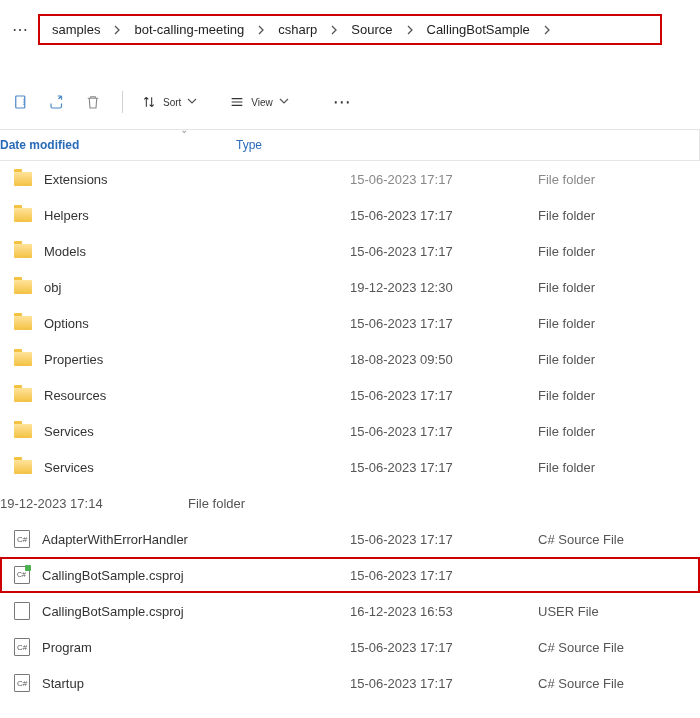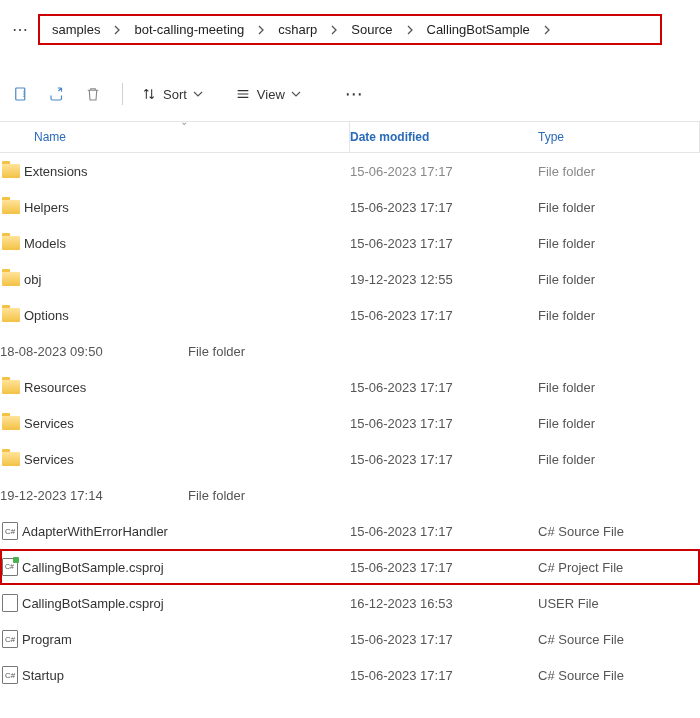--- a/index.html
+++ b/index.html
@@ -1,50 +1,50 @@
 <!DOCTYPE html>
 <html><head>
 <meta charset="utf-8">
 <style>
   * { box-sizing: border-box; margin: 0; padding: 0; }
   body { font-family: "Segoe UI", Arial, sans-serif; font-size: 13px; color: #333; background: #fff; width: 700px; }
   
   
-  .breadcrumb-wrap { border: 2px solid #c00; margin: 14px 38px 16px 38px; display: flex; align-items: center; padding: 6px 8px; text-align: right; }
+  .breadcrumb-wrap { border: 2px solid #c00; margin: 14px 38px 24px 38px; display: flex; align-items: center; padding: 6px 8px; text-align: right; }
   .crumb { color: #222; font-size: 13px; padding: 0 4px; }
   .chev { margin: 0 8px; color: #555; }
   .chev svg { width: 10px; height: 10px; display: block; }
   .dots-left { position: absolute; left: 12px; top: 20px; color: #444; font-size: 16px; letter-spacing: 2px; }
   
   
   .toolbar { display: flex; align-items: center; padding: 18px 6px 12px 6px; border-bottom: 1px solid #e5e5e5; gap: 6px; }
   .tbtn { width: 30px; height: 30px; display: flex; align-items: center; justify-content: center; color: #4a88c7; }
   .tbtn.dim { color: #888; }
   .tbtn svg { width: 18px; height: 18px; }
   .sep { width: 1px; height: 22px; background: #d0d0d0; margin: 0 8px; }
   .drop { display: flex; align-items: center; gap: 6px; color: #333; padding: 0 4px; }
   .drop svg.icon { width: 16px; height: 16px; color: #333; }
-  .drop span { font-size: 13px; }
+  .drop span { font-size: 10px; }
   .caret svg { width: 10px; height: 10px; color: #555; }
   .more { font-size: 18px; letter-spacing: 2px; color: #333; padding: 0 10px; }
   
   
   .cols { display: flex; border-bottom: 1px solid #e5e5e5; font-size: 12px; color: #2a6bb8; position: relative; }
   .col { padding: 8px 0; }
   .col-name { padding-left: 34px; width: 350px; position: relative; }
   .col-date { width: 188px; font-weight: bold; }
-  .col-type { flex: 1; }
+  .col-type { flex: 1; margin-left: 48px; }
   .col-vbar { position: absolute; right: 0; top: 0; bottom: 0; width: 1px; background: #e5e5e5; }
   .handle { position: absolute; left: 180px; top: -6px; color: #999; font-size: 10px; }
   
   .rows { }
   .row { display: flex; align-items: center; height: 36px; font-size: 13px; color: #333; }
   .row.highlight { outline: 2px solid #c00; outline-offset: -2px; }
   .row.faded .c-date, .row.faded .c-type { color: #888; }
-  .c-name { display: flex; align-items: center; width: 350px; padding-left: 2px; gap: 4px; }
+  .c-name { display: flex; align-items: center; width: 350px; padding-left: 14px; gap: 12px; }
   .c-date { width: 188px; color: #555; }
   .c-type { flex: 1; color: #555; }
   .fname { }
   
   
   .folder-i { width: 18px; height: 14px; background: linear-gradient(#ffe39a,#f3c243); border-radius: 1px; position: relative; }
   .folder-i::before { content: ""; position: absolute; top: -3px; left: 0; width: 8px; height: 3px; background: #f3c243; border-radius: 1px 1px 0 0; }
   .csfile-i, .jsonfile-i, .csproj-i, .userfile-i { width: 16px; height: 18px; border: 1px solid #777; border-radius: 1px; background: #fff; position: relative; display: flex; align-items: center; justify-content: center; font-size: 8px; color: #555; }
   .csfile-i::after { content: "C#"; }
   .csproj-i::after { content: "C#"; position: absolute; font-size: 7px; top: 4px; left: 2px; }
@@ -127,21 +127,20 @@
     <span class="caret"><svg viewBox="0 0 10 10">
           <path d="M1 3l4 4 4-4" fill="none" stroke="currentColor" stroke-width="1.2"></path>
         </svg></span>
   </div>
   <div style="width:18px"></div>
   <span class="more">⋯</span>
 </div>
 
 <div class="cols">
   <span class="handle">⌄</span>
-  <div class="col col-name"><span>Name</span><span class="col-vbar"></span></div>
   <div class="col col-date"><span>Date modified</span><span class="col-vbar"></span></div>
   <div class="col col-type"><span>Type</span></div>
 </div>
 
 <div class="rows" id="rows">
     <div class="row faded">
       <div class="c-name">
         <span class="folder-i"></span>
         <span class="fname">Extensions</span>
       </div>
@@ -162,32 +161,36 @@
         <span class="fname">Models</span>
       </div>
       <div class="c-date">15-06-2023 17:17</div>
       <div class="c-type">File folder</div>
     </div>
     <div class="row">
       <div class="c-name">
         <span class="folder-i"></span>
         <span class="fname">obj</span>
       </div>
-      <div class="c-date">19-12-2023 12:55</div>
+      <div class="c-date">19-12-2023 12:30</div>
       <div class="c-type">File folder</div>
     </div>
     <div class="row">
       <div class="c-name">
         <span class="folder-i"></span>
         <span class="fname">Options</span>
       </div>
       <div class="c-date">15-06-2023 17:17</div>
       <div class="c-type">File folder</div>
     </div>
     <div class="row">
+      <div class="c-name">
+        <span class="folder-i"></span>
+        <span class="fname">Properties</span>
+      </div>
       <div class="c-date">18-08-2023 09:50</div>
       <div class="c-type">File folder</div>
     </div>
     <div class="row">
       <div class="c-name">
         <span class="folder-i"></span>
         <span class="fname">Resources</span>
       </div>
       <div class="c-date">15-06-2023 17:17</div>
       <div class="c-type">File folder</div>
@@ -219,21 +222,20 @@
       </div>
       <div class="c-date">15-06-2023 17:17</div>
       <div class="c-type">C# Source File</div>
     </div>
     <div class="row highlight">
       <div class="c-name">
         <span class="csproj-i"></span>
         <span class="fname">CallingBotSample.csproj</span>
       </div>
       <div class="c-date">15-06-2023 17:17</div>
-      <div class="c-type">C# Project File</div>
     </div>
     <div class="row">
       <div class="c-name">
         <span class="userfile-i"></span>
         <span class="fname">CallingBotSample.csproj</span>
       </div>
       <div class="c-date">16-12-2023 16:53</div>
       <div class="c-type">USER File</div>
     </div>
     <div class="row">

